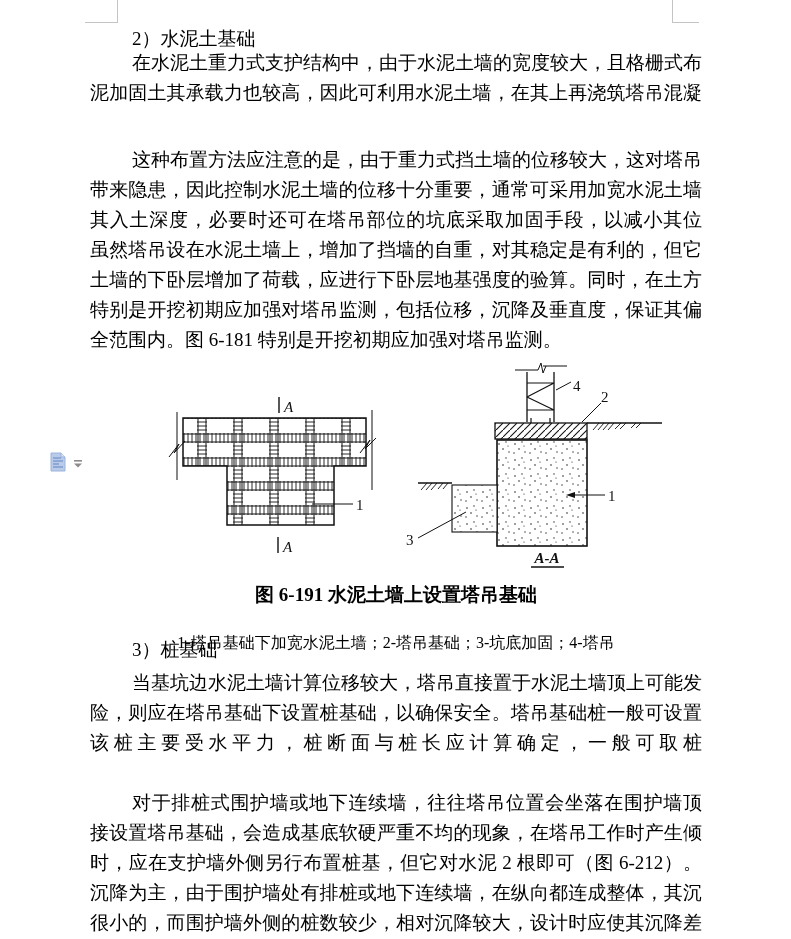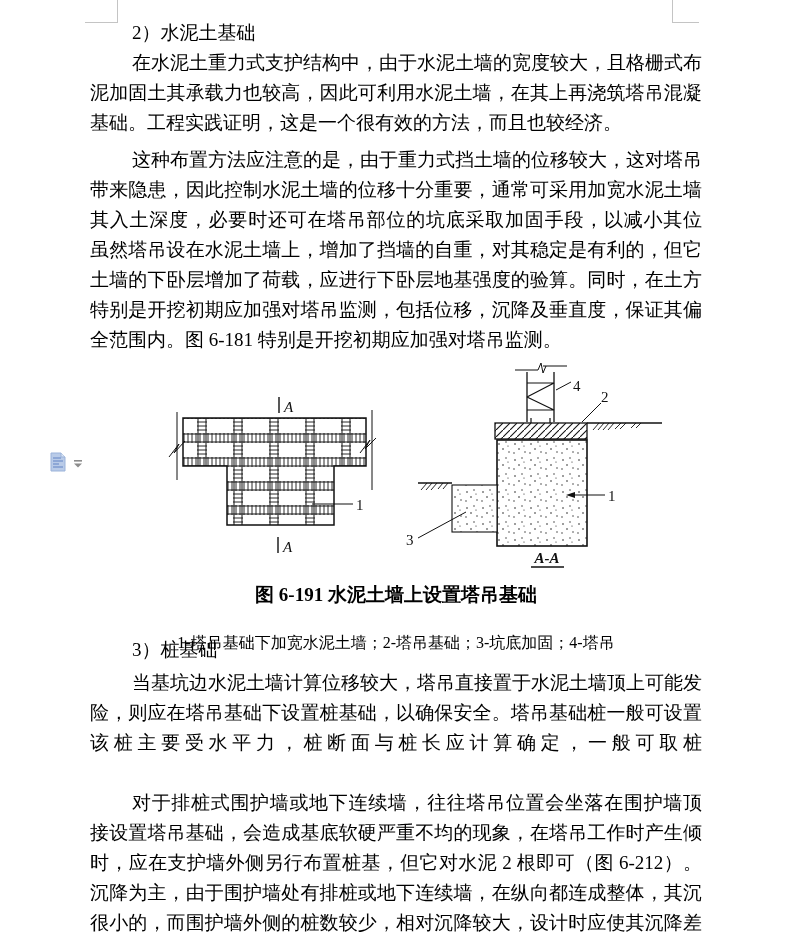--- a/index.html
+++ b/index.html
@@ -35,24 +35,23 @@
 </style>
 </head>
 <body>
 
 <div id="page">
 
   <div id="mark-tl" class="mark"></div>
   <div id="mark-tr" class="mark"></div>
 
   <div id="text-layer">
-      <div class="line indent" style="top: 18px;"><span>2）水泥土基础</span></div>
+      <div class="line indent" style="top: 24px;"><span>2）水泥土基础</span></div>
       <div class="line indent just" style="top: 48px;"><span>在水泥土重力式支护结构中，由于水泥土墙的宽度较大，且格栅式布置的水</span></div>
       <div class="line just" style="top: 78px;"><span>泥加固土其承载力也较高，因此可利用水泥土墙，在其上再浇筑塔吊混凝土块体</span></div>
-      <div class="line" style="top: 108px;"><span>基础。工程实践证明，这是一个很有效的方法，而且也较经济。</span></div>
       <div class="line indent just" style="top: 145px;"><span>这种布置方法应注意的是，由于重力式挡土墙的位移较大，这对塔吊的稳定</span></div>
       <div class="line just" style="top: 175px;"><span>带来隐患，因此控制水泥土墙的位移十分重要，通常可采用加宽水泥土墙与加大</span></div>
       <div class="line just" style="top: 205px;"><span>其入土深度，必要时还可在塔吊部位的坑底采取加固手段，以减小其位移。此外，</span></div>
       <div class="line just" style="top: 235px;"><span>虽然塔吊设在水泥土墙上，增加了挡墙的自重，对其稳定是有利的，但它对水泥</span></div>
       <div class="line just" style="top: 265px;"><span>土墙的下卧层增加了荷载，应进行下卧层地基强度的验算。同时，在土方开挖时</span></div>
       <div class="line just" style="top: 295px;"><span>特别是开挖初期应加强对塔吊监测，包括位移，沉降及垂直度，保证其偏差在安</span></div>
       <div class="line" style="top: 325px;"><span>全范围内。图 </span><span class="num">6-181</span><span> 特别是开挖初期应加强对塔吊监测。</span></div>
       <div class="line center bold" style="top: 580px;"><span>图 6-191  水泥土墙上设置塔吊基础</span></div>
       <div class="line center small" style="top: 628px;"><span class="num">1</span><span>-塔吊基础下加宽水泥土墙；</span><span class="num">2</span><span>-塔吊基础；</span><span class="num">3</span><span>-坑底加固；</span><span class="num">4</span><span>-塔吊</span></div>
       <div class="line indent" style="top: 635px;"><span>3）桩基础</span></div>

